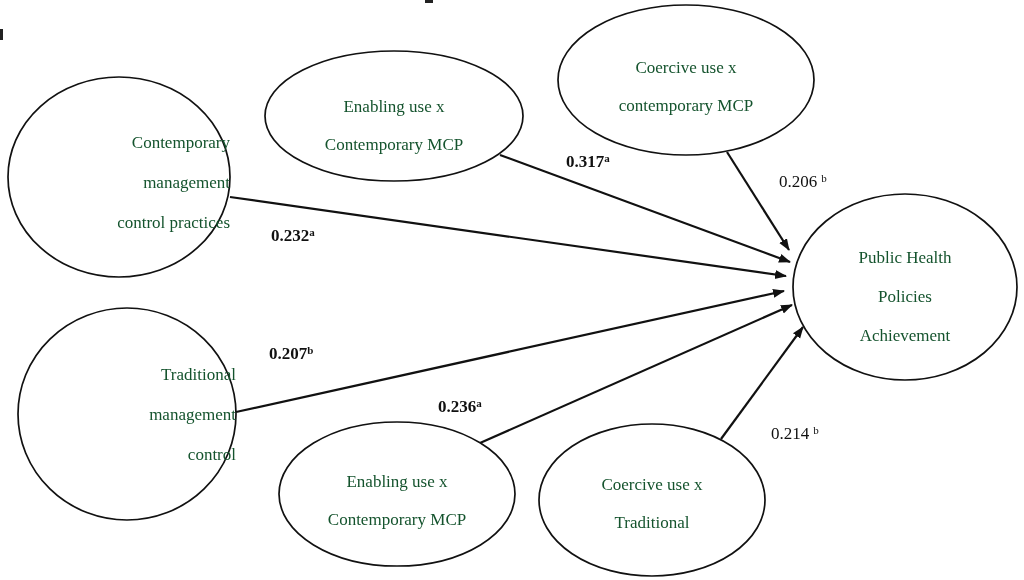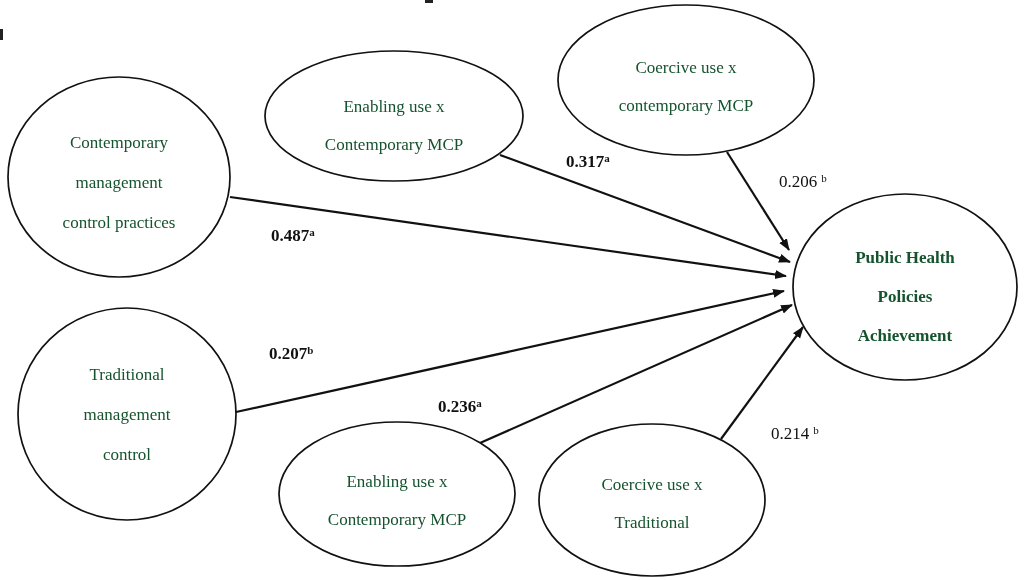--- a/index.html
+++ b/index.html
@@ -24,21 +24,21 @@
   .node-label {
     position: absolute;
     text-align: center;
     font-size: 17px;
     color: #14532d;
     pointer-events: none;
   }
   .node-label span {
     display: block;
   }
-  .lh40 span { line-height: 40px; }
+  .lh40 span { line-height: 40px; text-align: right; }
   .lh39 span { line-height: 39px; }
   .lh38 span { line-height: 38px; }
   .coef {
     position: absolute;
     font-size: 17px;
     white-space: nowrap;
     color: #111111;
   }
   .coef.bold { font-weight: bold; text-align: right; }
   .coef sup {
@@ -109,28 +109,28 @@
   <div class="node-label lh38" style="left:279px; top:463px; width:236px;">
     <span>Enabling use x</span>
     <span>Contemporary MCP</span>
   </div>
 
   <div class="node-label lh38" style="left:539px; top:466px; width:226px;">
     <span>Coercive use x</span>
     <span>Traditional</span>
   </div>
 
-  <div class="node-label lh39" style="left:793px; top:238px; width:224px;font-weight:bold;">
+  <div class="node-label lh39" style="left:793px; top:238px; width:224px;">
     <span>Public Health</span>
     <span>Policies</span>
     <span>Achievement</span>
   </div>
 
   <div class="coef bold" style="left:271px; top:226px;">
-    <span>0.487</span><sup>a</sup>
+    <span>0.232</span><sup>a</sup>
   </div>
 
   <div class="coef bold" style="left:566px; top:152px;">
     <span>0.317</span><sup>a</sup>
   </div>
 
   <div class="coef" style="left:779px; top:172px;">
     <span>0.206</span><sup class="sup-gap">b</sup>
   </div>
 

